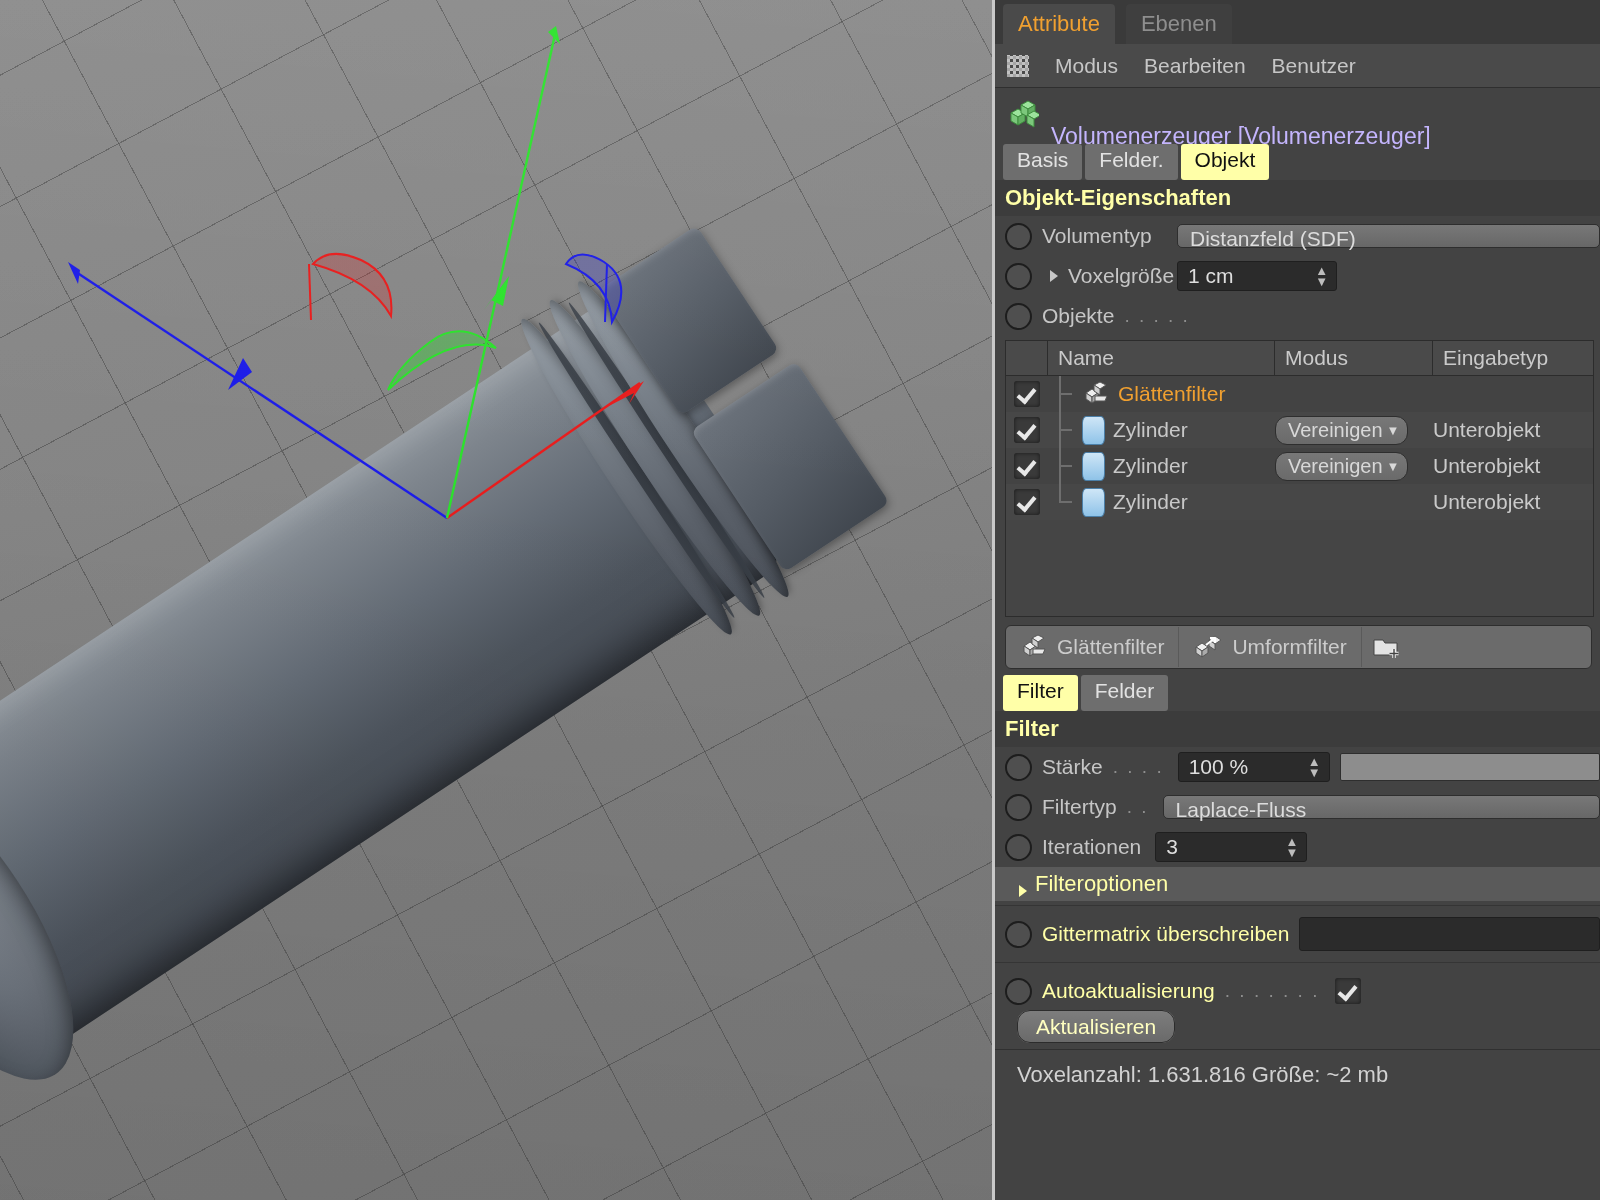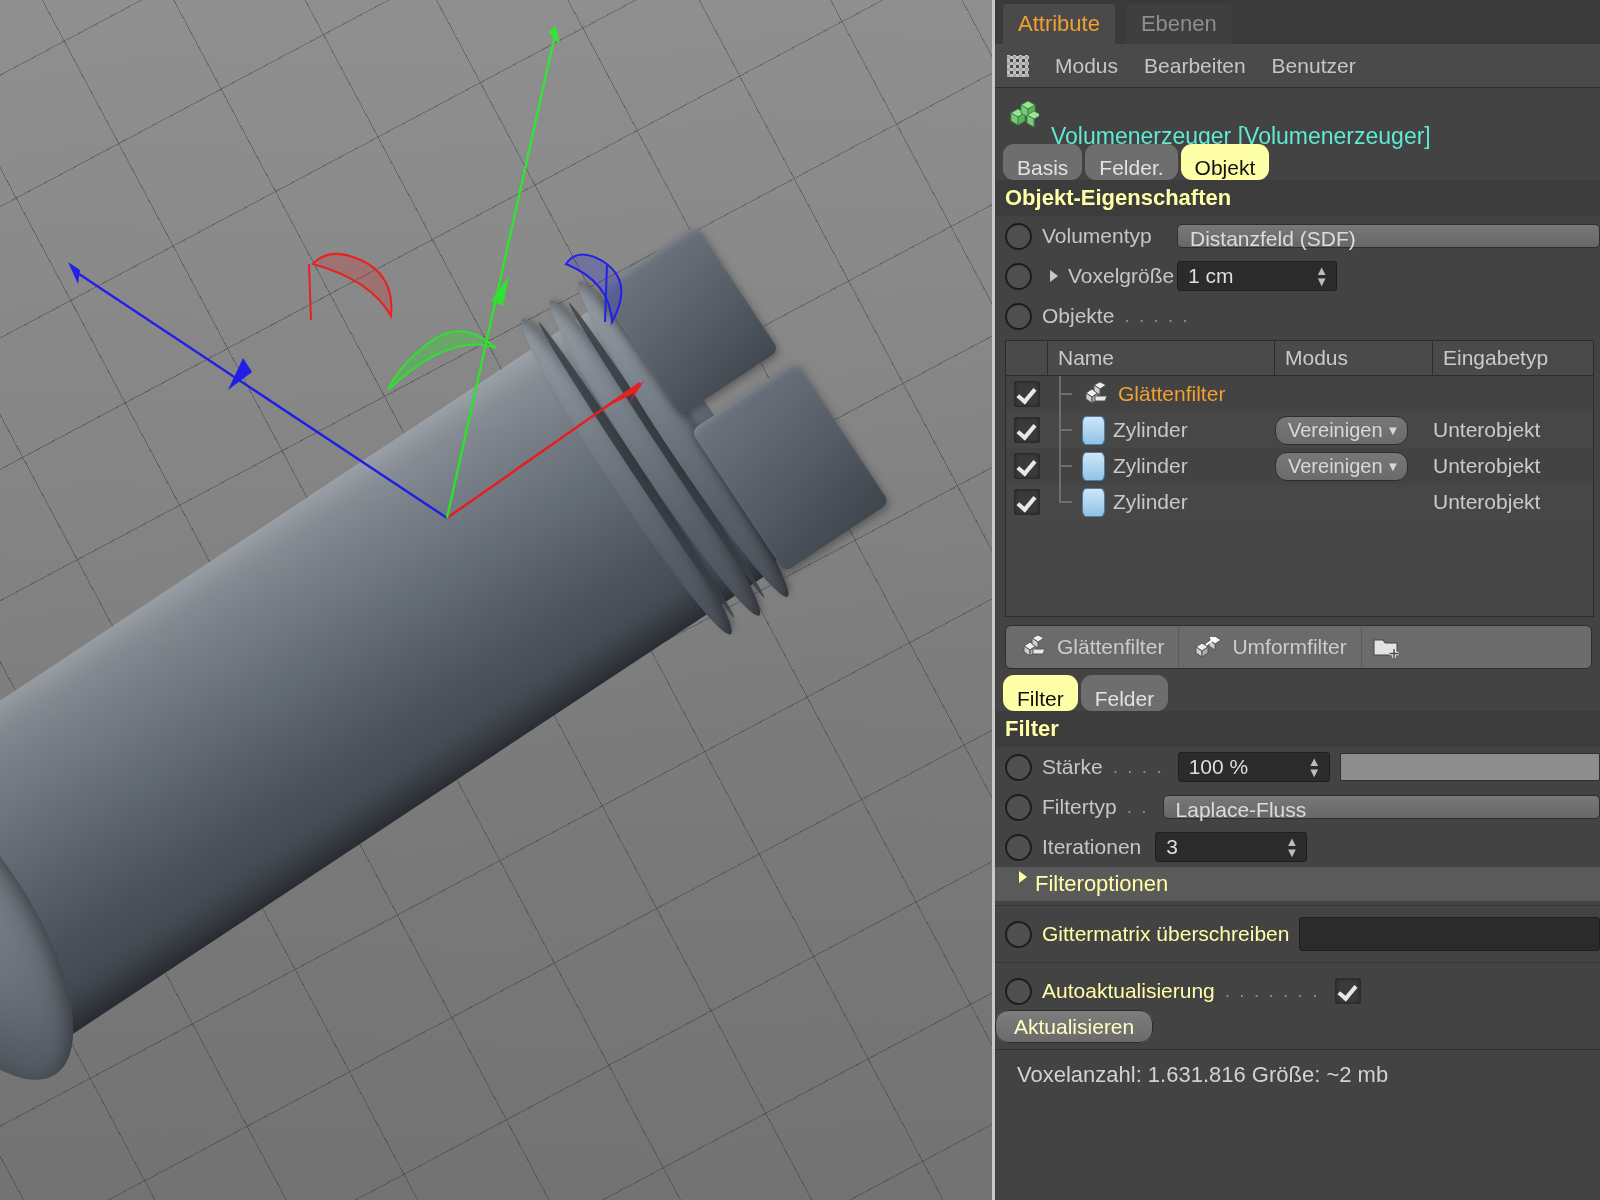--- a/index.html
+++ b/index.html
@@ -46,23 +46,23 @@
   .tab.active{background:#4a4a4a;color:#f0a030;}
   .tab.inactive{background:#3f3f3f;color:#8e8e8e;}
   .menubar{height:43px;background:#4a4a4a;display:flex;align-items:center;gap:26px;padding-left:12px;
     border-bottom:1px solid #2f2f2f;}
   .menubar .mi{font-size:21px;color:#c6c6c6;}
   .grip{width:22px;height:22px;
     background-image:repeating-linear-gradient(0deg,#d8d8d8 0 3px,transparent 3px 6px),
                      repeating-linear-gradient(90deg,#d8d8d8 0 3px,transparent 3px 6px);
     background-blend-mode:multiply;opacity:.85;}
   .objhead{height:52px;display:flex;align-items:center;gap:12px;padding-left:12px;}
-  .objhead .ttl{font-size:23px;color:#5eead4;margin-top:45px;}
+  .objhead .ttl{font-size:23px;color:#c4b5fd;margin-top:45px;}
   .subtabs{display:flex;gap:3px;padding:4px 0 0 8px;height:36px;}
-  .stab{padding:12px 14px;font-size:21px;border-radius:11px;background:#6e6e6e;color:#e2e2e2;text-align:center;}
+  .stab{padding:4px 14px;font-size:21px;border-radius:3px;background:#6e6e6e;color:#e2e2e2;text-align:center;}
   .stab.sel{background:#ffffa8;color:#111;}
   .sectionhdr{background:#3c3c3c;color:#ffffa8;font-weight:bold;font-size:22px;padding:5px 0 5px 10px;}
   .row{display:flex;align-items:center;height:40px;padding-left:10px;gap:10px;}
   .radio{width:23px;height:23px;border-radius:50%;border:2px solid #1d1d1d;background:#4f4f4f;flex:none;}
   .lab{color:#c6c6c6;font-size:21px;white-space:nowrap;}
   .dots{flex:none;color:#8e8e8e;letter-spacing:2px;font-size:19px;}
   .combo{background:linear-gradient(180deg,#787878,#676767);border:1px solid #2e2e2e;border-radius:5px;
     color:#dcdcdc;height:24px;line-height:28px;padding-left:12px;font-size:21px;box-sizing:border-box;}
   .spin{background:#2b2b2b;border:1px solid #1f1f1f;border-radius:3px;color:#dedede;height:30px;
     line-height:28px;padding-left:10px;font-size:21px;position:relative;box-sizing:border-box;}
@@ -346,39 +346,39 @@
 
     <div class="row">
       <div class="radio"></div>
       <div class="lab">Iterationen</div>
       <div class="spin" style="width:152px;margin-left:4px">
         <span>3</span>
         <span class="arr">▲<br>▼</span>
       </div>
     </div>
 
-    <div style="background:#5a5a5a;display:flex;align-items:flex-start;gap:8px;padding:4px 0 4px 24px">
+    <div style="background:#5a5a5a;display:flex;align-items:flex-end;gap:8px;padding:4px 0 4px 24px">
       <div class="tri"></div>
       <span style="color:#ffffa8;font-size:22px">Filteroptionen</span>
     </div>
     <div class="divline"></div>
 
     <div class="row" style="height:48px">
       <div class="radio"></div>
       <div class="lab" style="color:#ffffa8">Gittermatrix überschreiben</div>
       <div class="spin" style="flex:1;margin-right:0;height:34px"></div>
     </div>
     <div class="divline"></div>
 
     <div class="row" style="height:48px">
       <div class="radio"></div>
       <div class="lab" style="color:#ffffa8">Autoaktualisierung</div>
       <div class="dots">. . . . . . .</div>
       <div class="ckbox" style="margin-left:6px"></div>
     </div>
 
-    <div style="">
+    <div style="padding-left:22px">
       <span class="pill">Aktualisieren</span>
     </div>
 
     <div class="statusbar">Voxelanzahl: 1.631.816   Größe: ~2 mb</div>
   </div>
 </div>
 
 </body></html>

